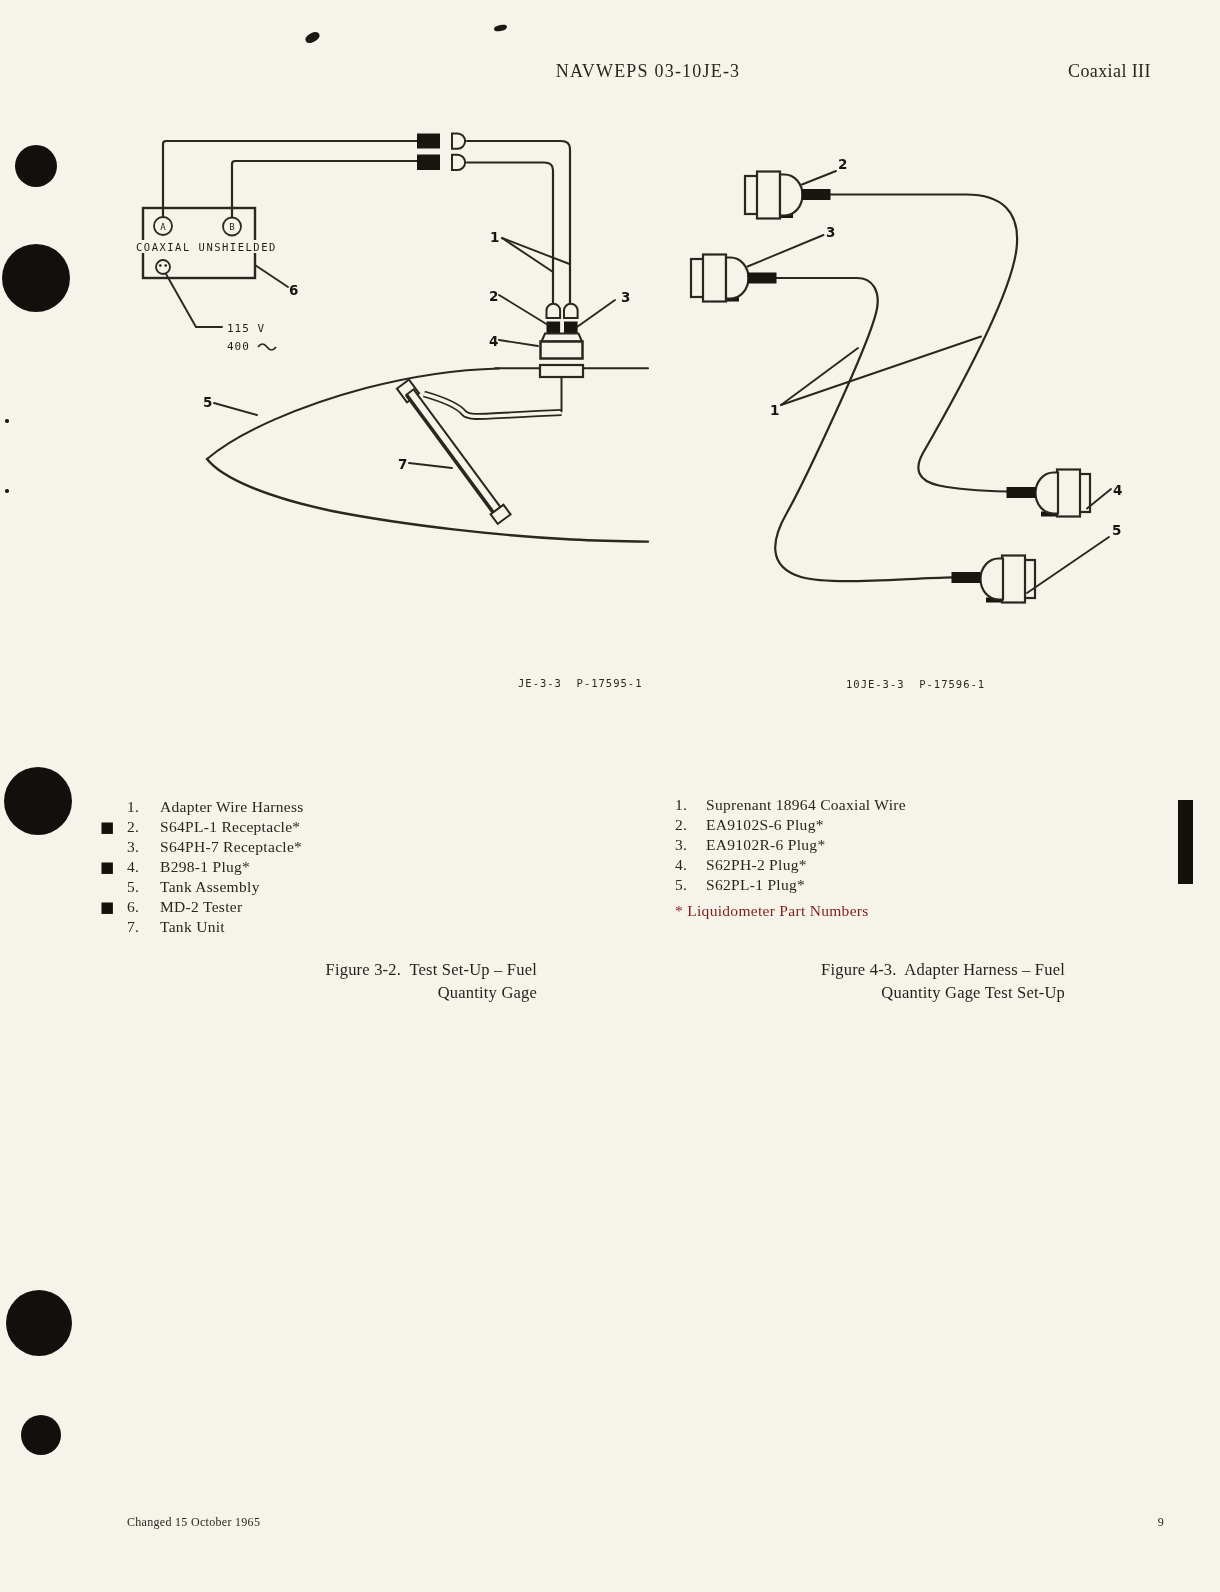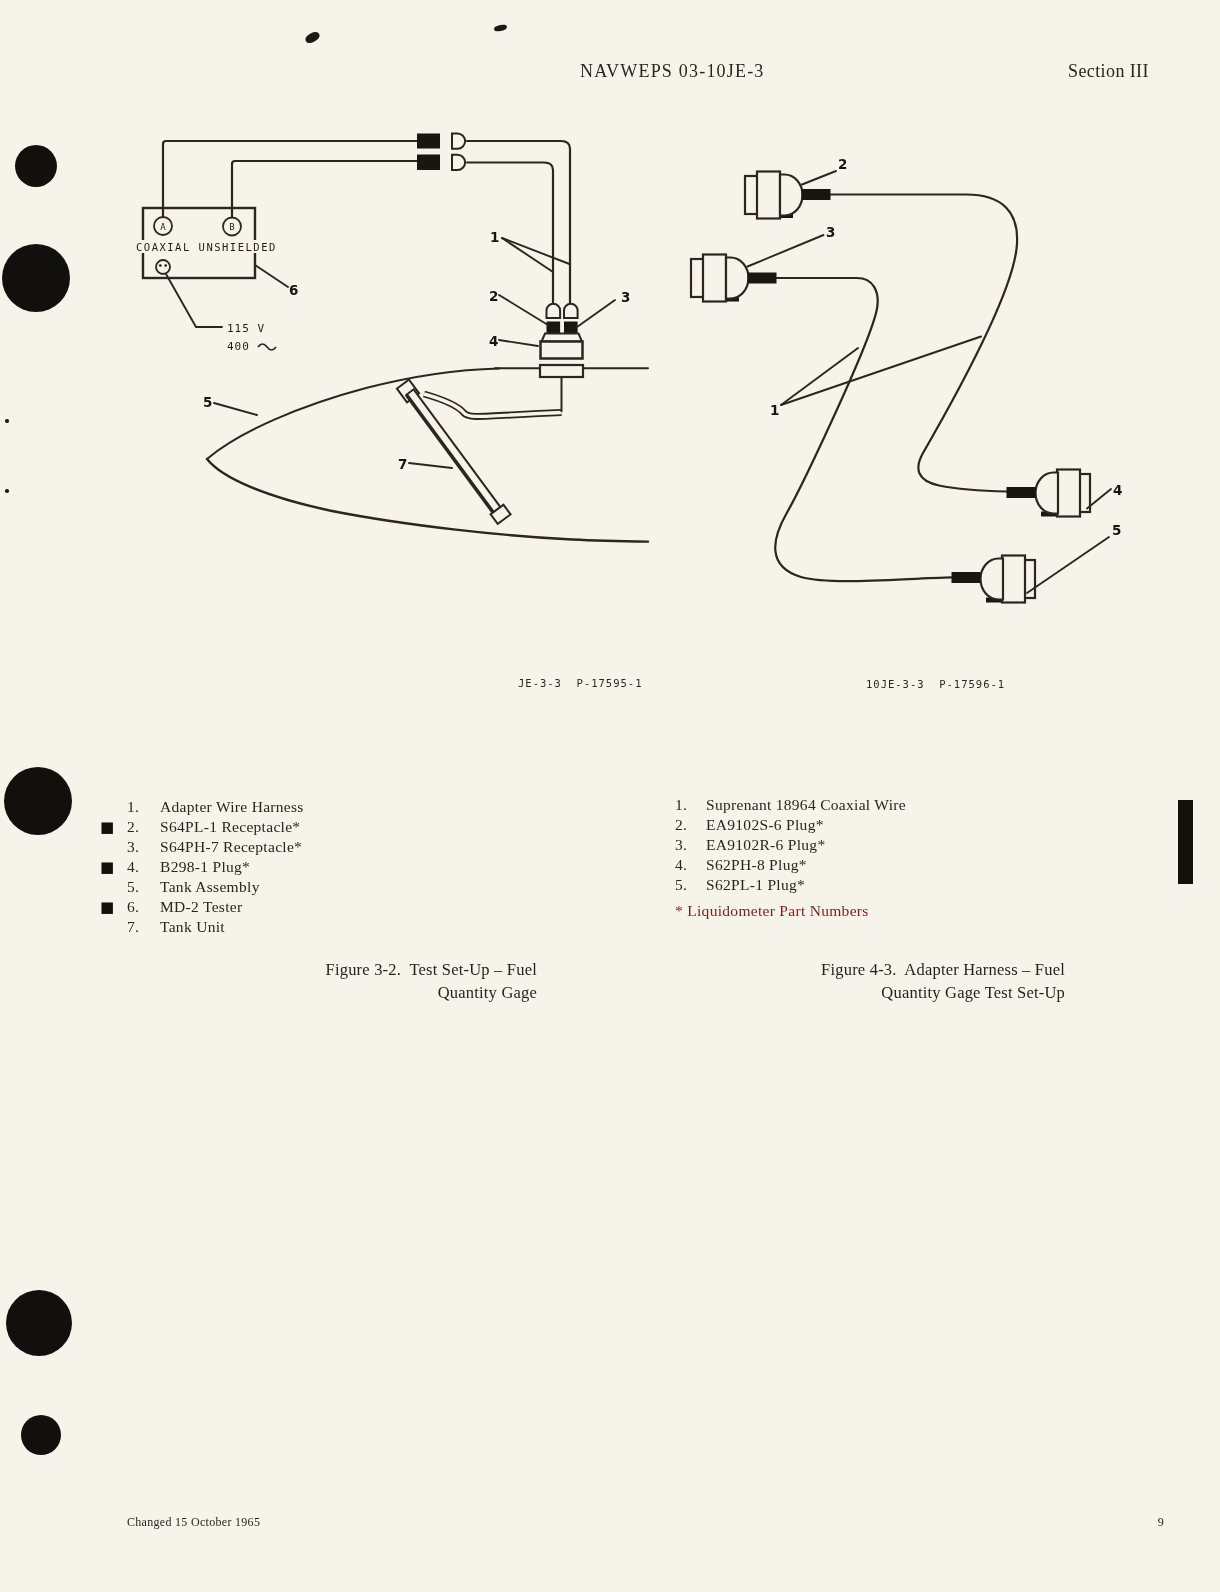--- a/index.html
+++ b/index.html
@@ -39,22 +39,22 @@
 <div class="hole" style="left:2px;top:244px;width:68px;height:68px;"></div>
 <div class="hole" style="left:4px;top:767px;width:68px;height:68px;"></div>
 <div class="hole" style="left:6px;top:1290px;width:66px;height:66px;"></div>
 <div class="hole" style="left:21px;top:1415px;width:40px;height:40px;"></div>
 
 <div class="speck" style="left:305px;top:33px;width:15px;height:9px;transform:rotate(-28deg);"></div>
 <div class="speck" style="left:494px;top:25px;width:13px;height:6px;transform:rotate(-12deg);"></div>
 <div class="speck" style="left:5px;top:419px;width:4px;height:4px;"></div>
 <div class="speck" style="left:5px;top:489px;width:4px;height:4px;"></div>
 
-<div class="abs header-text" style="left:548px;top:61px;width:200px;margin-left:32px;">NAVWEPS 03-10JE-3</div>
-<div class="abs header-text" style="left:1068px;top:61px;letter-spacing:.4px;">Section III</div>
+<div class="abs header-text" style="left:548px;top:61px;width:200px;text-align:center;">NAVWEPS 03-10JE-3</div>
+<div class="abs header-text" style="left:1068px;top:61px;letter-spacing:.4px;">Coaxial III</div>
 
 <svg style="left:100px;top:115px;" width="560" height="500" viewBox="100 115 560 500">
 
   <g fill="none" stroke="#2b261f" stroke-linecap="round">
     <path stroke-width="2" d="M207,459 C240,431 302,405 366,388 C412,376 456,369.5 499,368.4"></path>
     <path stroke-width="2.4" d="M207,459 C222,478 266,497 332,511 C406,525.5 502,536 572,539.5 C598,540.8 626,541.3 648,541.6"></path>
     <path stroke-width="2" d="M495,368.3 H648"></path>
   </g>
 
   <g>
@@ -188,21 +188,21 @@
     <path d="M1109,537 L1027,593"></path>
   </g>
   <text class="callout" x="770" y="415">1</text>
   <text class="callout" x="838" y="169">2</text>
   <text class="callout" x="826" y="237">3</text>
   <text class="callout" x="1113" y="495">4</text>
   <text class="callout" x="1112" y="535">5</text>
 </svg>
 
 <div class="ref-label" style="left:518px;top:677px;text-align:center;">JE-3-3  P-17595-1</div>
-<div class="ref-label" style="left:846px;top:678px;margin-left:20px;">10JE-3-3  P-17596-1</div>
+<div class="ref-label" style="left:846px;top:678px;">10JE-3-3  P-17596-1</div>
 
 <div class="parts-list" style="left:100px;top:797px;">
   <div class="parts-row">
       <span class="pm"></span>
       <span class="pn">1.</span>
       <span>Adapter Wire Harness</span>
     </div>
   <div class="parts-row">
       <span class="pm">■</span>
       <span class="pn">2.</span>
@@ -243,21 +243,21 @@
   <div class="parts-row">
       <span class="pn2">2.</span>
       <span>EA9102S-6 Plug*</span>
     </div>
   <div class="parts-row">
       <span class="pn2">3.</span>
       <span>EA9102R-6 Plug*</span>
     </div>
   <div class="parts-row">
       <span class="pn2">4.</span>
-      <span>S62PH-8 Plug*</span>
+      <span>S62PH-2 Plug*</span>
     </div>
   <div class="parts-row">
       <span class="pn2">5.</span>
       <span>S62PL-1 Plug*</span>
     </div>
 </div>
 <div class="footnote" style="left:675px;top:902px;">* Liquidometer Part Numbers</div>
 
 <div class="change-bar"></div>
 

